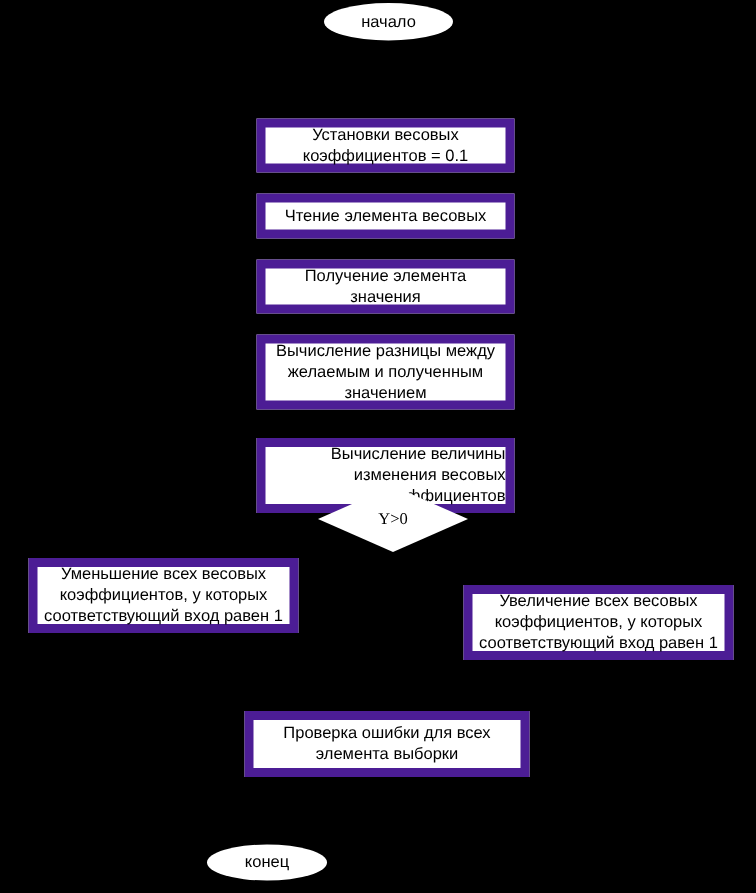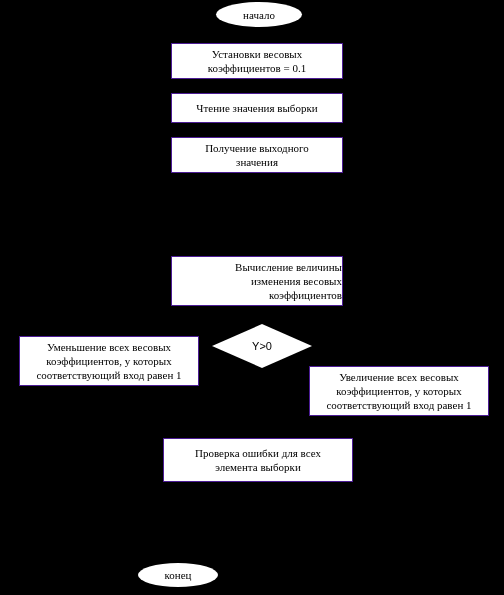--- a/index.html
+++ b/index.html
@@ -24,27 +24,28 @@
   }
   .node {
     position: absolute;
     box-sizing: border-box;
     background: #ffffff;
     color: #000000;
     display: flex;
     align-items: center;
     justify-content: center;
     text-align: center;
-    font-family: Liberation Serif, serif;
+    font-family: Liberation Sans, sans-serif;
     font-size: 11px;
     line-height: 14px;
     letter-spacing: 0px;
   }
   .process {
-    border: 1px solid #4c1d95;
+    border: 6px solid #4c1d95;
+    margin-top: 36px;
   }
   .terminator {
     border-radius: 50%;
   }
   .decision-wrap {
     position: absolute;
     display: flex;
     align-items: center;
     justify-content: center;
   }
@@ -54,21 +55,21 @@
     top: 0;
     width: 100%;
     height: 100%;
     background: #ffffff;
     clip-path: polygon(50% 0%, 100% 50%, 50% 100%, 0% 50%);
   }
   .decision-label {
     position: relative;
     z-index: 2;
     color: #000000;
-    font-family: Liberation Sans, sans-serif;
+    font-family: Liberation Serif, serif;
     font-size: 11px;
     line-height: 13px;
     white-space: nowrap;
   }
   .connector {
     position: absolute;
     background: #000000;
   }
   .node-text {
     display: block;
@@ -102,47 +103,52 @@
   <div class="node terminator" style="left:216px; top:2px; width:86px; height:25px;">
     <span class="node-text">начало</span>
   </div>
 
   <div class="node process" style="left:171px; top:43px; width:172px; height:36px;">
     <span class="node-text">Установки весовых
 коэффициентов = 0.1</span>
   </div>
 
   <div class="node process" style="left:171px; top:93px; width:172px; height:30px;">
-    <span class="node-text">Чтение значения выборки</span>
+    <span class="node-text">Чтение элемента весовых</span>
   </div>
 
   <div class="node process" style="left:171px; top:137px; width:172px; height:36px;">
-    <span class="node-text">Получение выходного
+    <span class="node-text">Получение элемента
 значения</span>
   </div>
 
+  <div class="node process" style="left:171px; top:187px; width:172px; height:50px;">
+    <span class="node-text">Вычисление разницы между
+желаемым и полученным
+значением</span>
+  </div>
 
   <div class="node process" style="left:171px; top:256px; width:172px; height:50px;text-align:right;">
     <span class="node-text">Вычисление величины
 изменения весовых
 коэффициентов</span>
   </div>
 
   <div class="decision-wrap" style="left:212px; top:324px; width:100px; height:44px;">
     <div class="decision-shape"></div>
     <span class="decision-label">Y&gt;0</span>
   </div>
 
   <div class="node process" style="left:19px; top:336px; width:180px; height:50px;">
     <span class="node-text">Уменьшение всех весовых
 коэффициентов, у которых
 соответствующий вход равен 1</span>
   </div>
 
-  <div class="node process" style="left:309px; top:366px; width:180px; height:50px;">
+  <div class="node process" style="left:309px; top:354px; width:180px; height:50px;">
     <span class="node-text">Увеличение всех весовых
 коэффициентов, у которых
 соответствующий вход равен 1</span>
   </div>
 
   <div class="node process" style="left:163px; top:438px; width:190px; height:44px;">
     <span class="node-text">Проверка ошибки для всех
 элемента выборки</span>
   </div>
 

